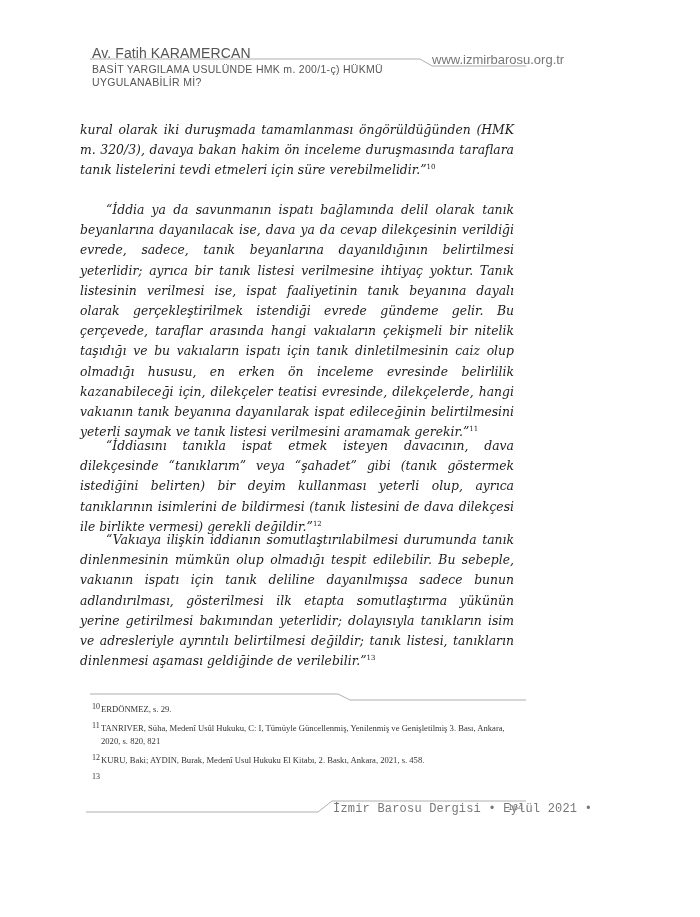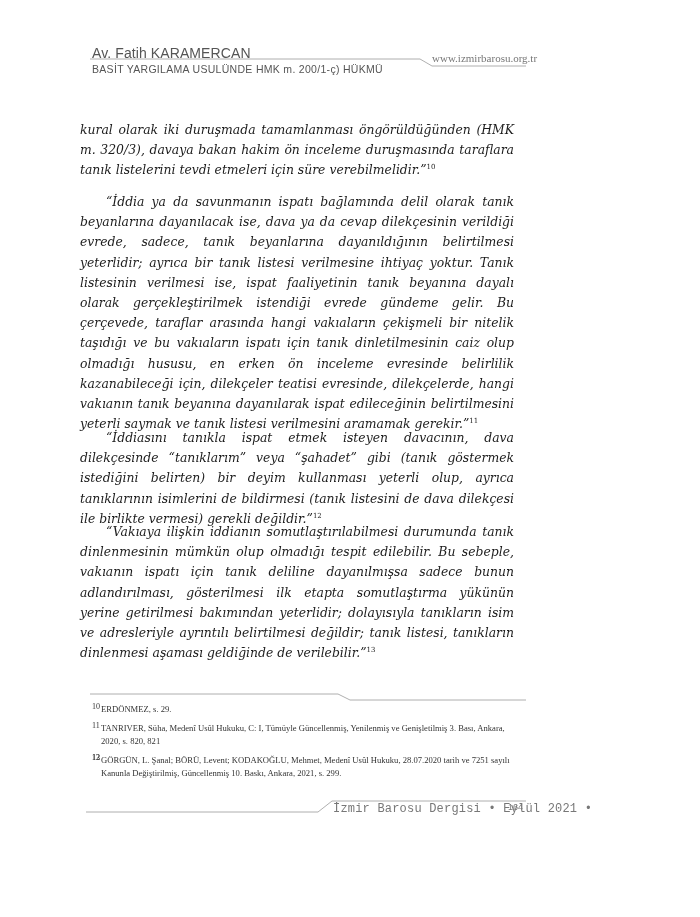--- a/index.html
+++ b/index.html
@@ -1,36 +1,37 @@
 <!DOCTYPE html>
 <html><head>
 <meta charset="utf-8">
 <style>
   html, body { margin: 0; padding: 0; background: #ffffff; }
   body { width: 700px; height: 917px; position: relative; overflow: hidden; font-family: "DejaVu Serif", serif; color: #1a1a1a; }
   .hdr-author { position: absolute; left: 92px; top: 45px; font-family: "Liberation Sans", sans-serif; font-size: 14px; font-weight: normal; color: #555; letter-spacing: 0.1px; }
   .hdr-title { position: absolute; left: 92px; top: 63px; font-family: "Liberation Sans", sans-serif; font-size: 10.5px; color: #555; line-height: 13px; letter-spacing: 0.3px; }
-  .hdr-url { position: absolute; left: 432px; top: 52px; font-family: Liberation Serif, serif; font-size: 11px; color: #777; }
+  .hdr-url { position: absolute; left: 432px; top: 52px; font-family: Liberation Sans, sans-serif; font-size: 13px; color: #777; }
   svg.rule { position: absolute; left: 0; top: 0; }
   .body-text { position: absolute; left: 80px; width: 434px; font-family: "DejaVu Serif", serif; font-style: italic; font-size: 12.4px; line-height: 20.2px; text-align: justify; color: #1c1c1c; }
   .body-text .para { margin: 0; }
-  .body-text .indent { text-indent: 26px; }
+  .body-text .indent { text-indent: 26px; margin-top: 8px; }
   sup { font-size: 7px; font-style: normal; vertical-align: super; line-height: 0; }
   .footnotes { position: absolute; left: 92px; width: 434px; font-family: "Liberation Serif", serif; font-size: 8.6px; line-height: 13px; color: #333; }
   .fn { position: relative; padding-left: 9px; margin: 0 0 6px 0; }
   .fn .num { position: absolute; left: 0; top: -3px; font-size: 8px; }
   .footer { position: absolute; left: 333px; top: 802px; font-family: Liberation Mono, monospace; font-size: 12px; color: #777; letter-spacing: 0.2px; }
   .page-num { position: absolute; left: 508px; top: 802px; font-family: "Liberation Sans", sans-serif; font-size: 9px; color: #777; }
 </style>
 </head>
 <body>
 
 <div class="hdr-author">Av. Fatih KARAMERCAN</div>
 <div class="hdr-title">
   <div>BASİT YARGILAMA USULÜNDE HMK m. 200/1-ç) HÜKMÜ</div>
+  <div>UYGULANABİLİR Mİ?</div>
 </div>
 <div class="hdr-url">www.izmirbarosu.org.tr</div>
 
 <svg class="rule" width="700" height="917">
   <polyline points="90,59 420,59 432,66 526,66" fill="none" stroke="#9a9a9a" stroke-width="0.8"></polyline>
   <polyline points="90,694 338,694 350,700 526,700" fill="none" stroke="#9a9a9a" stroke-width="0.8"></polyline>
   <polyline points="86,812 318,812 332,801 526,801" fill="none" stroke="#9a9a9a" stroke-width="0.8"></polyline>
 </svg>
 
 <div class="body-text" style="top:120px;">
@@ -53,21 +54,21 @@
   <div class="fn">
     <span class="num">10</span>
     <span>ERDÖNMEZ, s. 29.</span>
   </div>
   <div class="fn">
     <span class="num">11</span>
     <span>TANRIVER, Süha, Medenî Usûl Hukuku, C: I, Tümüyle Güncellenmiş, Yenilenmiş ve Genişletilmiş 3. Bası, Ankara, 2020, s. 820, 821</span>
   </div>
   <div class="fn">
     <span class="num">12</span>
+    <span>KURU, Baki; AYDIN, Burak, Medenî Usul Hukuku El Kitabı, 2. Baskı, Ankara, 2021, s. 458.</span>
   </div>
   <div class="fn">
     <span class="num">13</span>
-    <span>GÖRGÜN, L. Şanal; BÖRÜ, Levent; KODAKOĞLU, Mehmet, Medenî Usûl Hukuku, 28.07.2020 tarih ve 7251 sayılı Kanunla Değiştirilmiş, Güncellenmiş 10. Baskı, Ankara, 2021, s. 299.</span>
   </div>
 </div>
 
 <div class="footer">İzmir Barosu Dergisi • Eylül 2021 •</div>
 <div class="page-num">164</div>
 
 </body></html>

